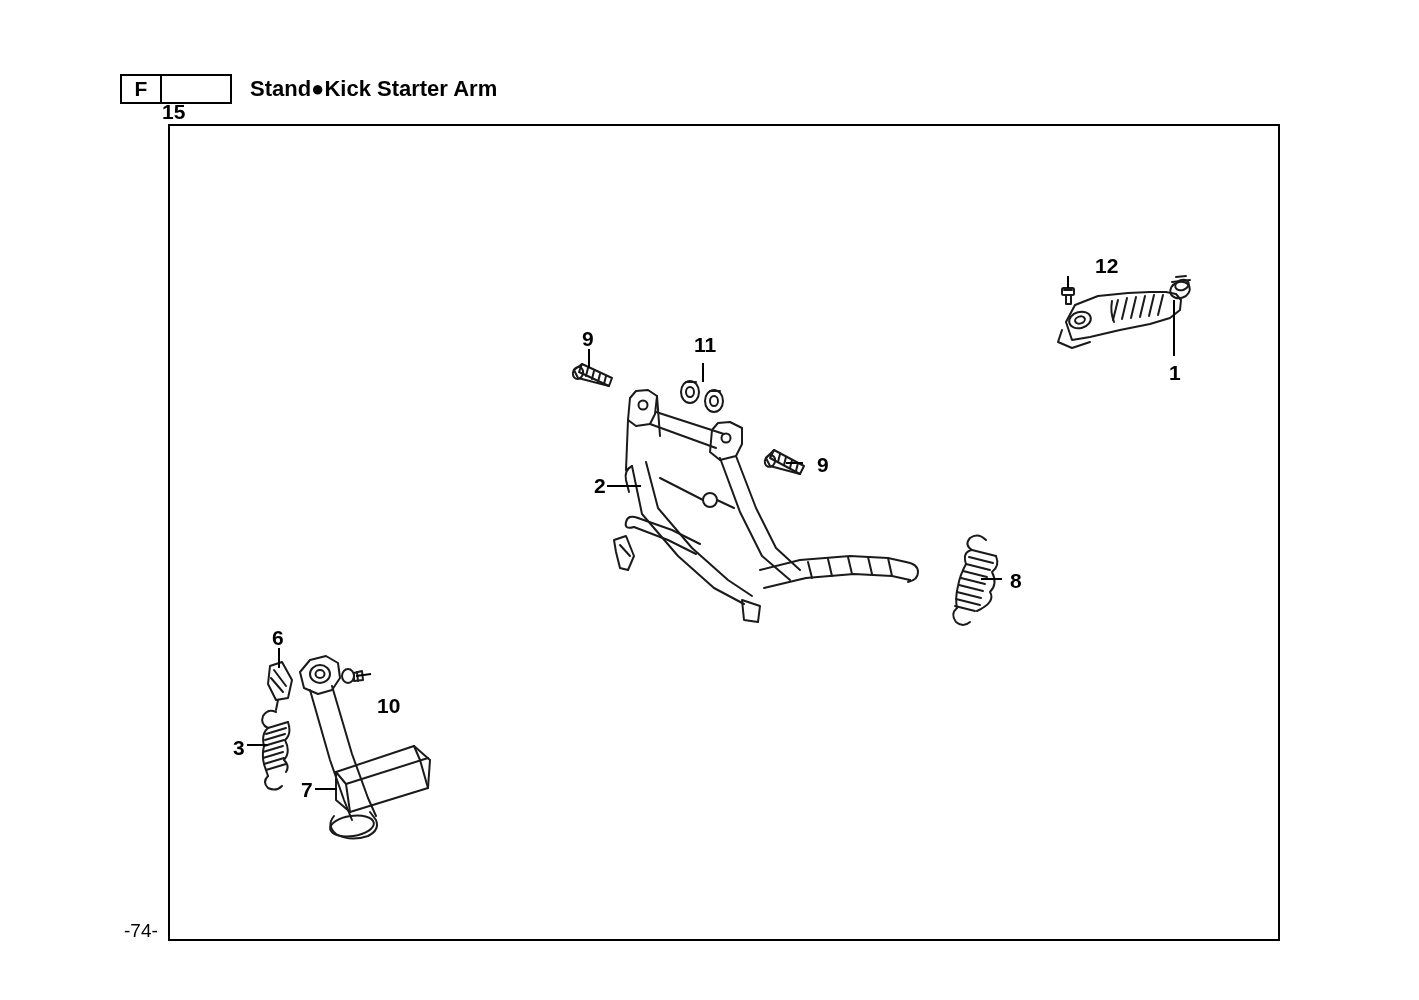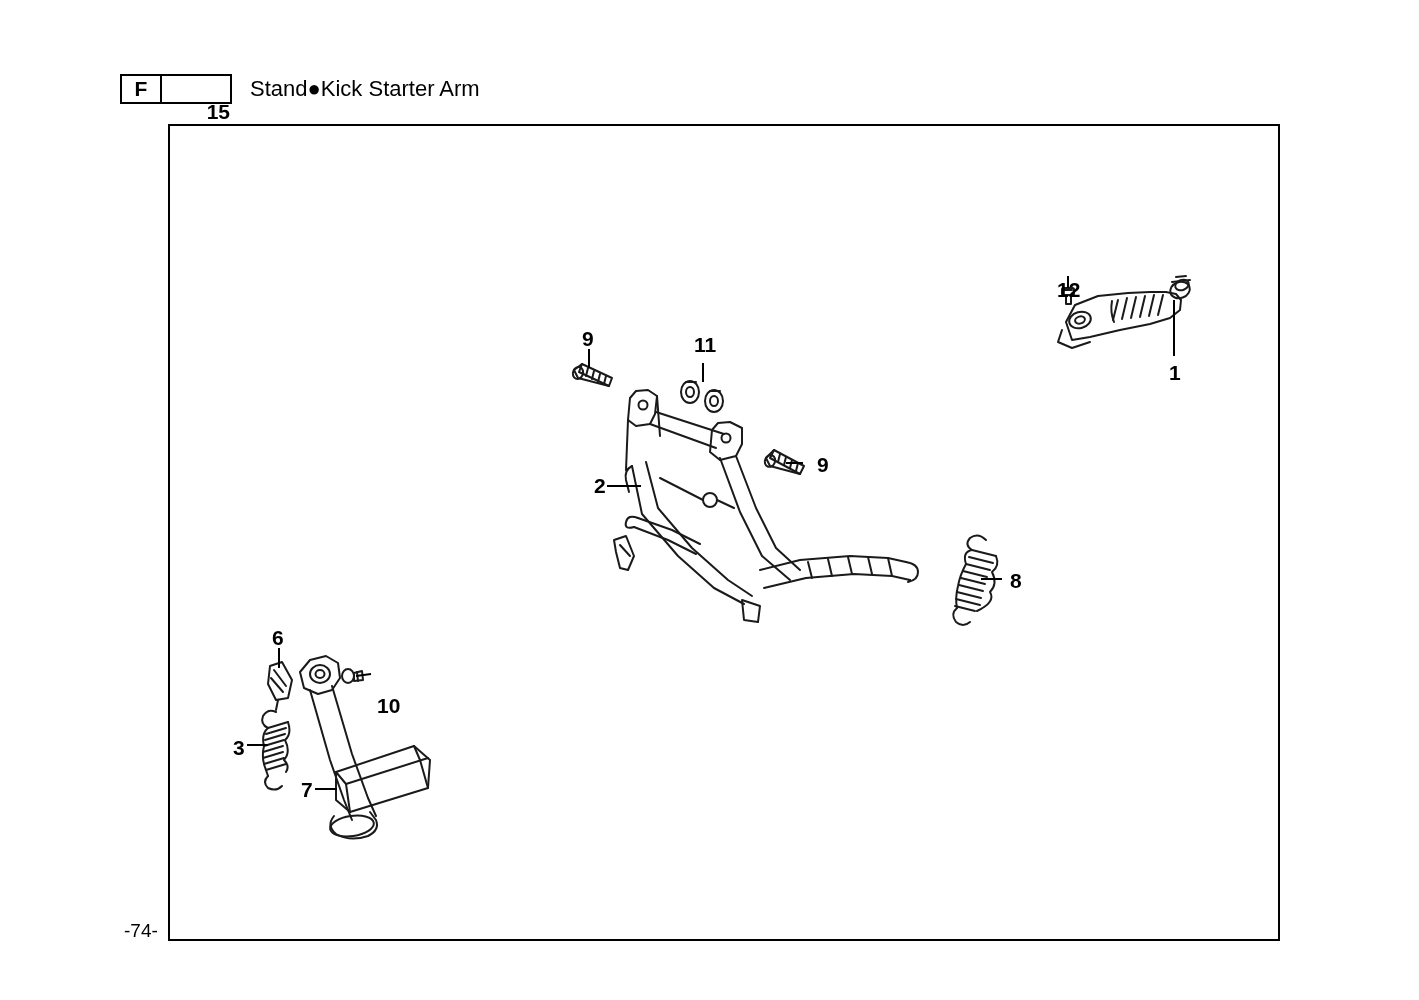--- a/index.html
+++ b/index.html
@@ -34,30 +34,30 @@
   #section-letter {
     width: 38px;
     text-align: center;
     font-size: 21px;
     font-weight: bold;
     border-right: 2px solid #000;
     line-height: 26px;
   }
   #section-number {
     width: 68px;
-    text-align: right;
+    text-align: left;
     font-size: 21px;
     font-weight: bold;
     line-height: 26px;
     margin-top: 46px;
   }
   #page-title {
     margin-left: 18px;
     font-size: 22px;
-    font-weight: normal;
+    font-weight: bold;
     letter-spacing: 0px;
     white-space: nowrap;
   }
 
   
   #diagram-frame {
     position: absolute;
     left: 168px;
     top: 124px;
     width: 1112px;
@@ -289,14 +289,14 @@
     <div class="callout" style="left: 1169px; top: 362px;">1</div>
     <div class="callout" style="left: 594px; top: 475px;">2</div>
     <div class="callout" style="left: 233px; top: 737px;">3</div>
     <div class="callout" style="left: 272px; top: 627px;">6</div>
     <div class="callout" style="left: 301px; top: 779px;">7</div>
     <div class="callout" style="left: 1010px; top: 570px;">8</div>
     <div class="callout" style="left: 582px; top: 328px;">9</div>
     <div class="callout" style="left: 817px; top: 454px;">9</div>
     <div class="callout" style="left: 377px; top: 663px; margin-top: 32px;">10</div>
     <div class="callout" style="left: 694px; top: 334px;">11</div>
-    <div class="callout" style="left: 1057px; top: 255px; margin-top: 24px;">12</div>
+    <div class="callout" style="left: 1095px; top: 255px;">12</div>
   </div>
 
 </body></html>

